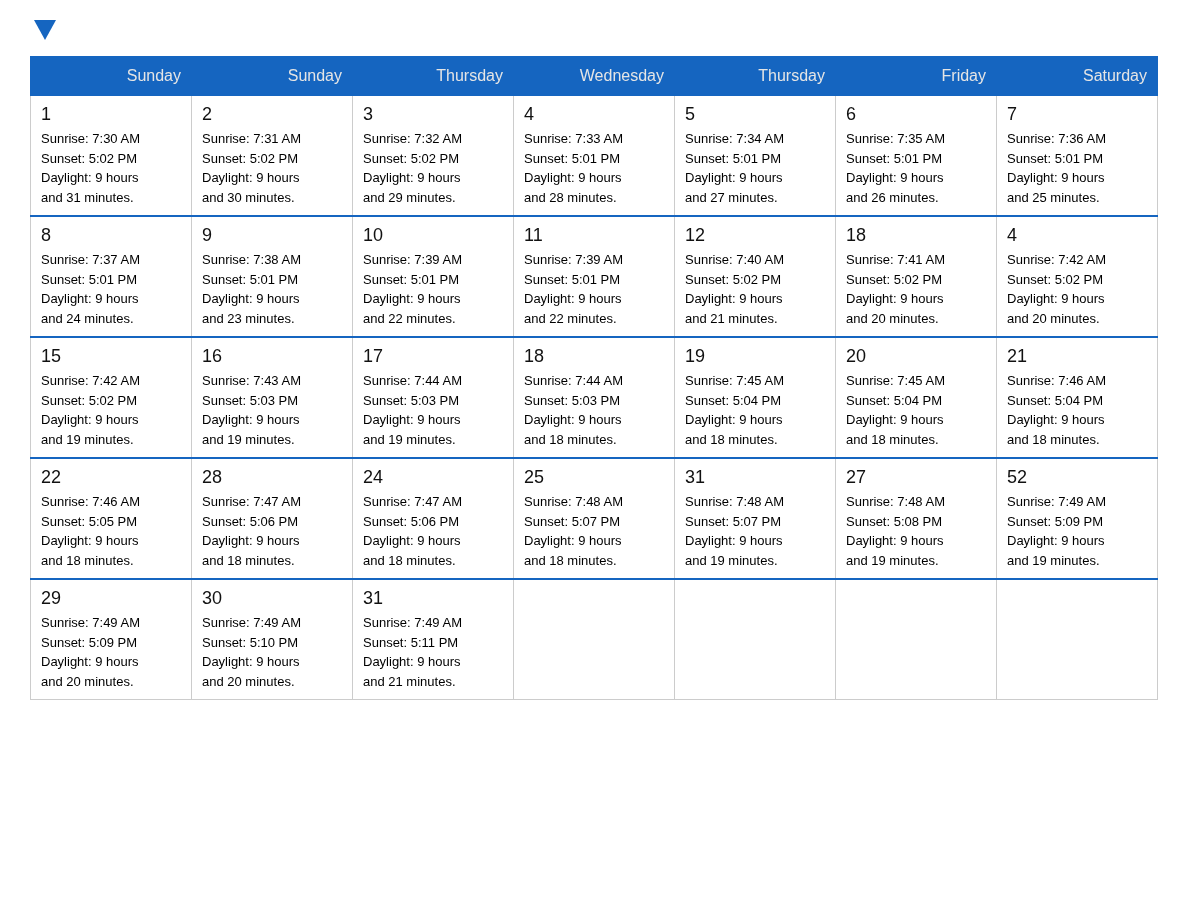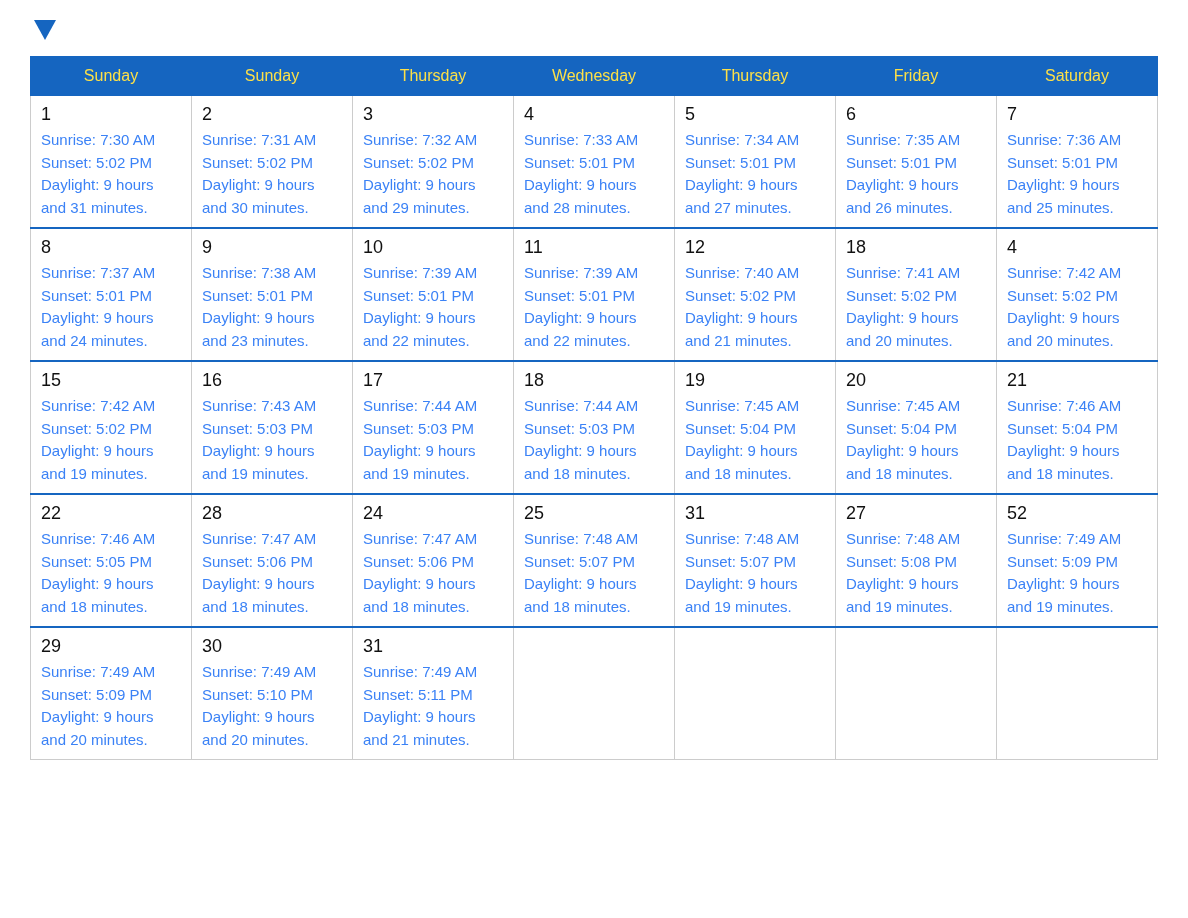--- a/index.html
+++ b/index.html
@@ -49,45 +49,45 @@
       color: #444;
       margin-top: 4px;
     }
     table {
       width: 100%;
       border-collapse: collapse;
       table-layout: fixed;
     }
     thead tr th {
       background-color: #1565c0;
-      color: #fde047;
+      color: #e5e5e5;
       font-size: 16px;
       font-weight: normal;
       padding: 10px 10px;
-      text-align: center;
+      text-align: right;
       border: 1px solid #1565c0;
     }
     tbody tr td {
       vertical-align: top;
       padding: 8px 10px;
       border: 1px solid #ccc;
       font-size: 13px;
       color: #222;
       height: 110px;
     }
     .day-number {
       font-size: 18px;
       font-weight: normal;
       margin-bottom: 4px;
       color: #111;
     }
     .day-info {
-      font-size: 15px;
+      font-size: 13px;
       line-height: 1.5;
-      color: #3b82f6;
+      color: #000000;
     }
     tbody tr:not(:last-child) td {
       border-bottom: 2px solid #1565c0;
     }
     tbody tr td:empty {
       background: #fff;
     }
   </style>
 </head>
 <body>

